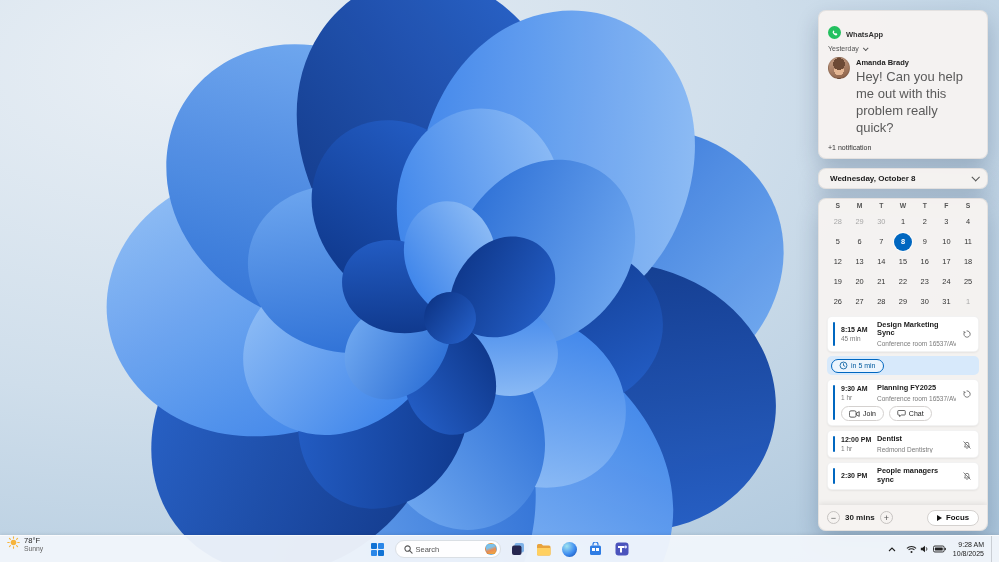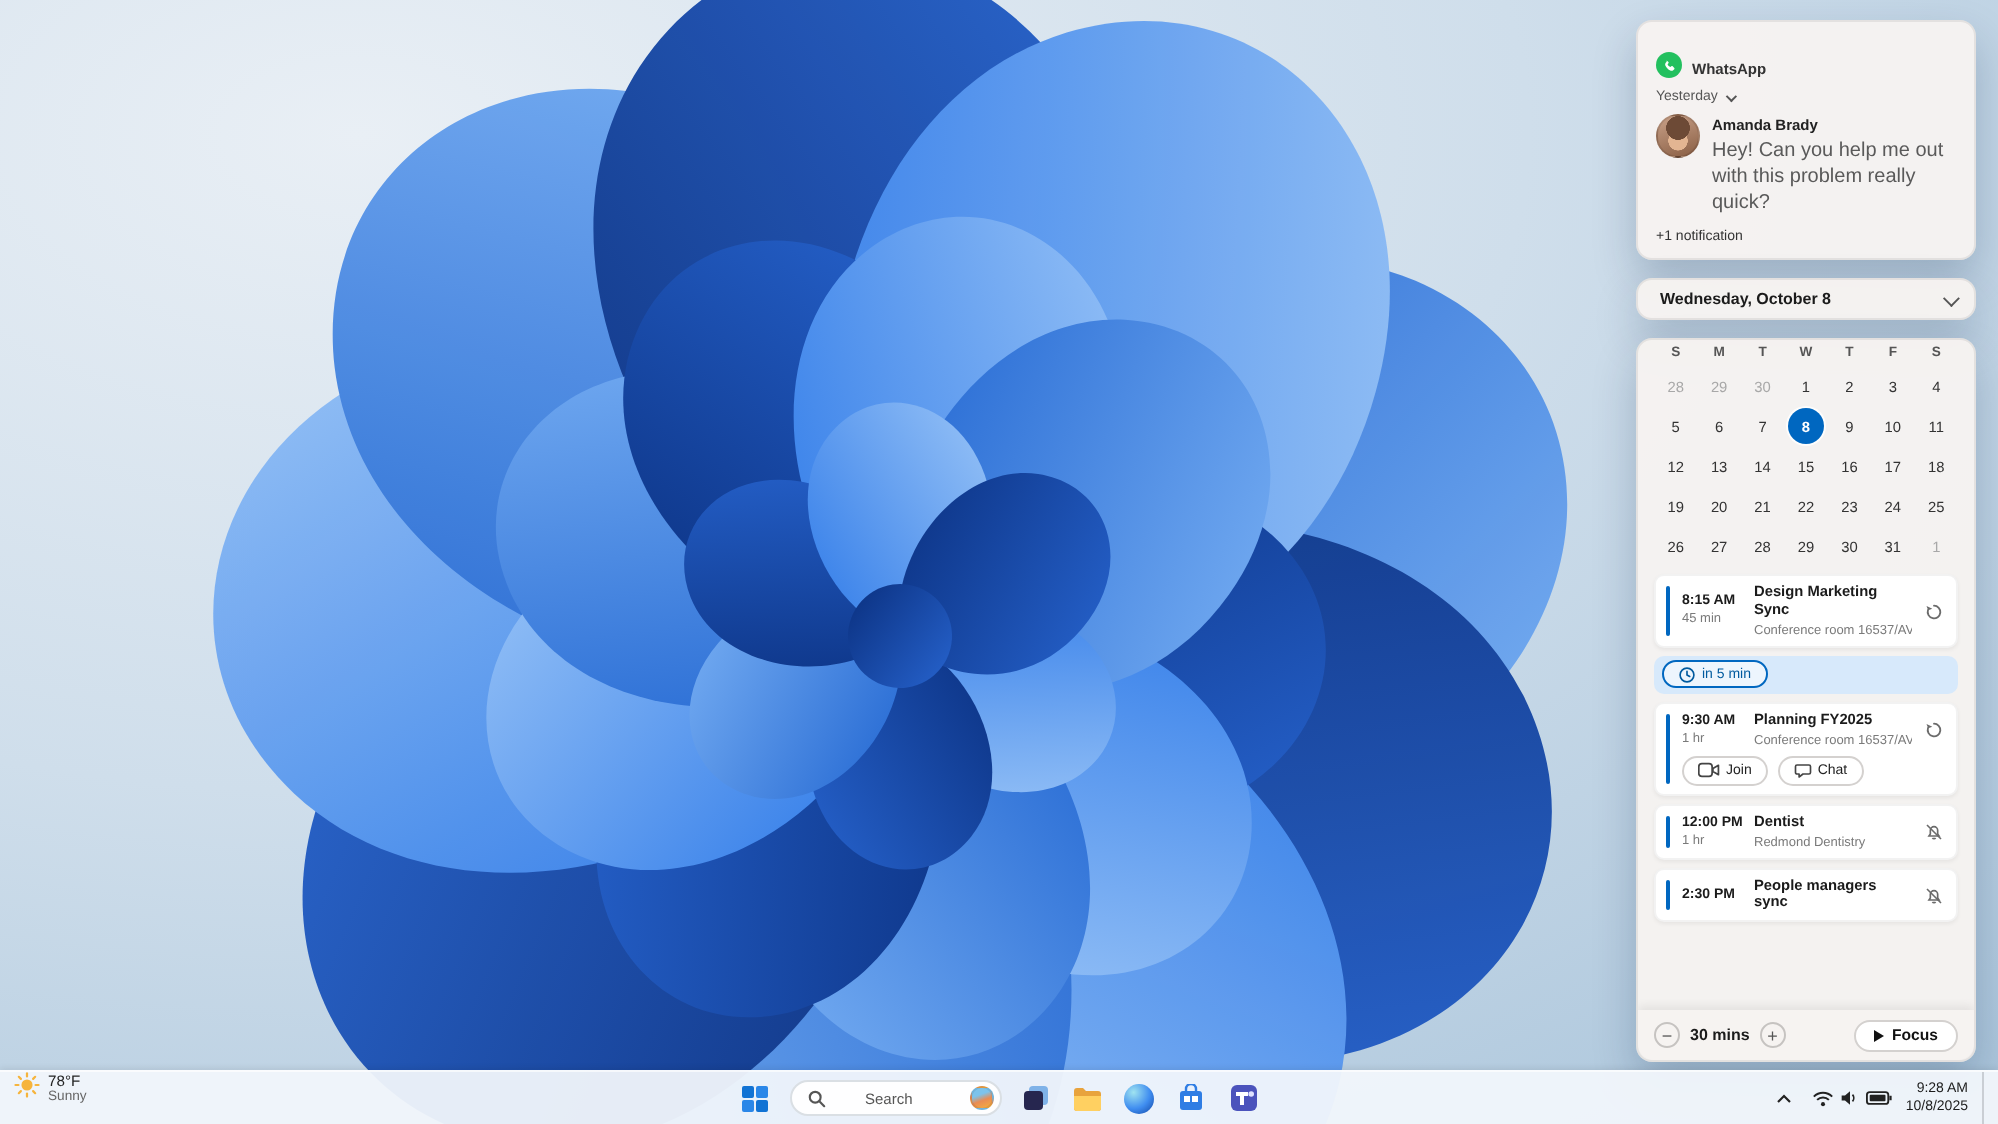--- a/index.html
+++ b/index.html
@@ -26,21 +26,21 @@
              display:flex; align-items:center; justify-content:center; }
   .wa-label { font-size:7.5px; font-weight:bold; color:#333; }
   .group-row { display:flex; align-items:center; gap:4px; margin-bottom:5px; cursor:pointer; }
   .group-label { font-size:7px; color:#555; }
   .notif-item { display:flex; gap:6px; align-items:flex-start; }
   .avatar { width:22px; height:22px; border-radius:50%; flex:none;
             background: radial-gradient(circle at 50% 30%, #6d4a36 0 34%, transparent 35%),
                         radial-gradient(circle at 50% 62%, #e3b592 0 30%, transparent 31%),
                         linear-gradient(160deg,#c9a188,#8a5f45); border:1px solid rgba(0,0,0,.1); }
   .notif-sender { font-size:7.5px; font-weight:bold; color:#222; margin-top:1px; }
-  .notif-msg { font-size:10px; color:#5a5a5a; line-height:1.3; margin-top:2px; }
+  .notif-msg { font-size:13px; color:#5a5a5a; line-height:1.3; margin-top:2px; }
   .more-label { font-size:7px; color:#333; margin-top:7px; cursor:pointer; }
 
   
   .date-bar { flex:none; height:21px; display:flex; align-items:center; padding:0 5px 0 11px; cursor:pointer; }
   .date-label { flex:1; font-size:8px; font-weight:bold; }
 
   
   .chev { width:6px; height:6px; border-right:1.2px solid #555; border-bottom:1.2px solid #555; display:inline-block; }
   .chev.down { transform:rotate(45deg) translateY(-1px); }
   .chev.up   { transform:rotate(-135deg) translateY(-1px); }
@@ -99,21 +99,21 @@
   .taskbar { position:absolute; left:0; right:0; bottom:0; height:27px;
              background:rgba(241,246,251,.95); border-top:1px solid rgba(255,255,255,.65);
              box-shadow:0 -1px 3px rgba(0,0,0,.08); }
   .tb-weather { position:absolute; left:7px; top:0; bottom:0; display:flex; align-items:flex-start; gap:4px; cursor:pointer; }
   .tb-temp { font-size:7.6px; color:#222; line-height:1.25; }
   .tb-cond { font-size:6.8px; color:#666; line-height:1.2; }
   .tb-center { position:absolute; left:50%; top:0; bottom:0; transform:translateX(-50%);
                display:flex; align-items:center; gap:8px; }
   .tb-icon { width:18px; height:18px; display:flex; align-items:center; justify-content:center;
              border-radius:4px; cursor:pointer; }
-  .search-pill { display:flex; align-items:center; gap:20px; background:rgba(255,255,255,.92);
+  .search-pill { display:flex; align-items:center; gap:3px; background:rgba(255,255,255,.92);
                  border:1px solid #dadfe4; border-radius:999px; height:18px; width:106px;
                  padding:0 3px 0 8px; cursor:pointer; }
   .search-text { flex:1; font-size:7.5px; color:#555; }
   .bing-dot { width:12px; height:12px; border-radius:50%; flex:none;
               background: linear-gradient(160deg,#7cc3ec 35%,#e98c54 60%,#f4b13e); border:1px solid rgba(0,0,0,.08); }
   .edge-ball { width:15px; height:15px; border-radius:50%;
                background: radial-gradient(circle at 32% 28%, #9fe3f0, #3f8df0 55%, #1b55b4 90%); }
   .tb-tray { position:absolute; right:5px; top:0; bottom:0; display:flex; align-items:center; gap:7px; }
   .tray-group { display:flex; align-items:center; gap:3px; cursor:pointer; }
   .tb-clock { text-align:right; font-size:7px; color:#1b1b1b; line-height:1.35; cursor:pointer; }

